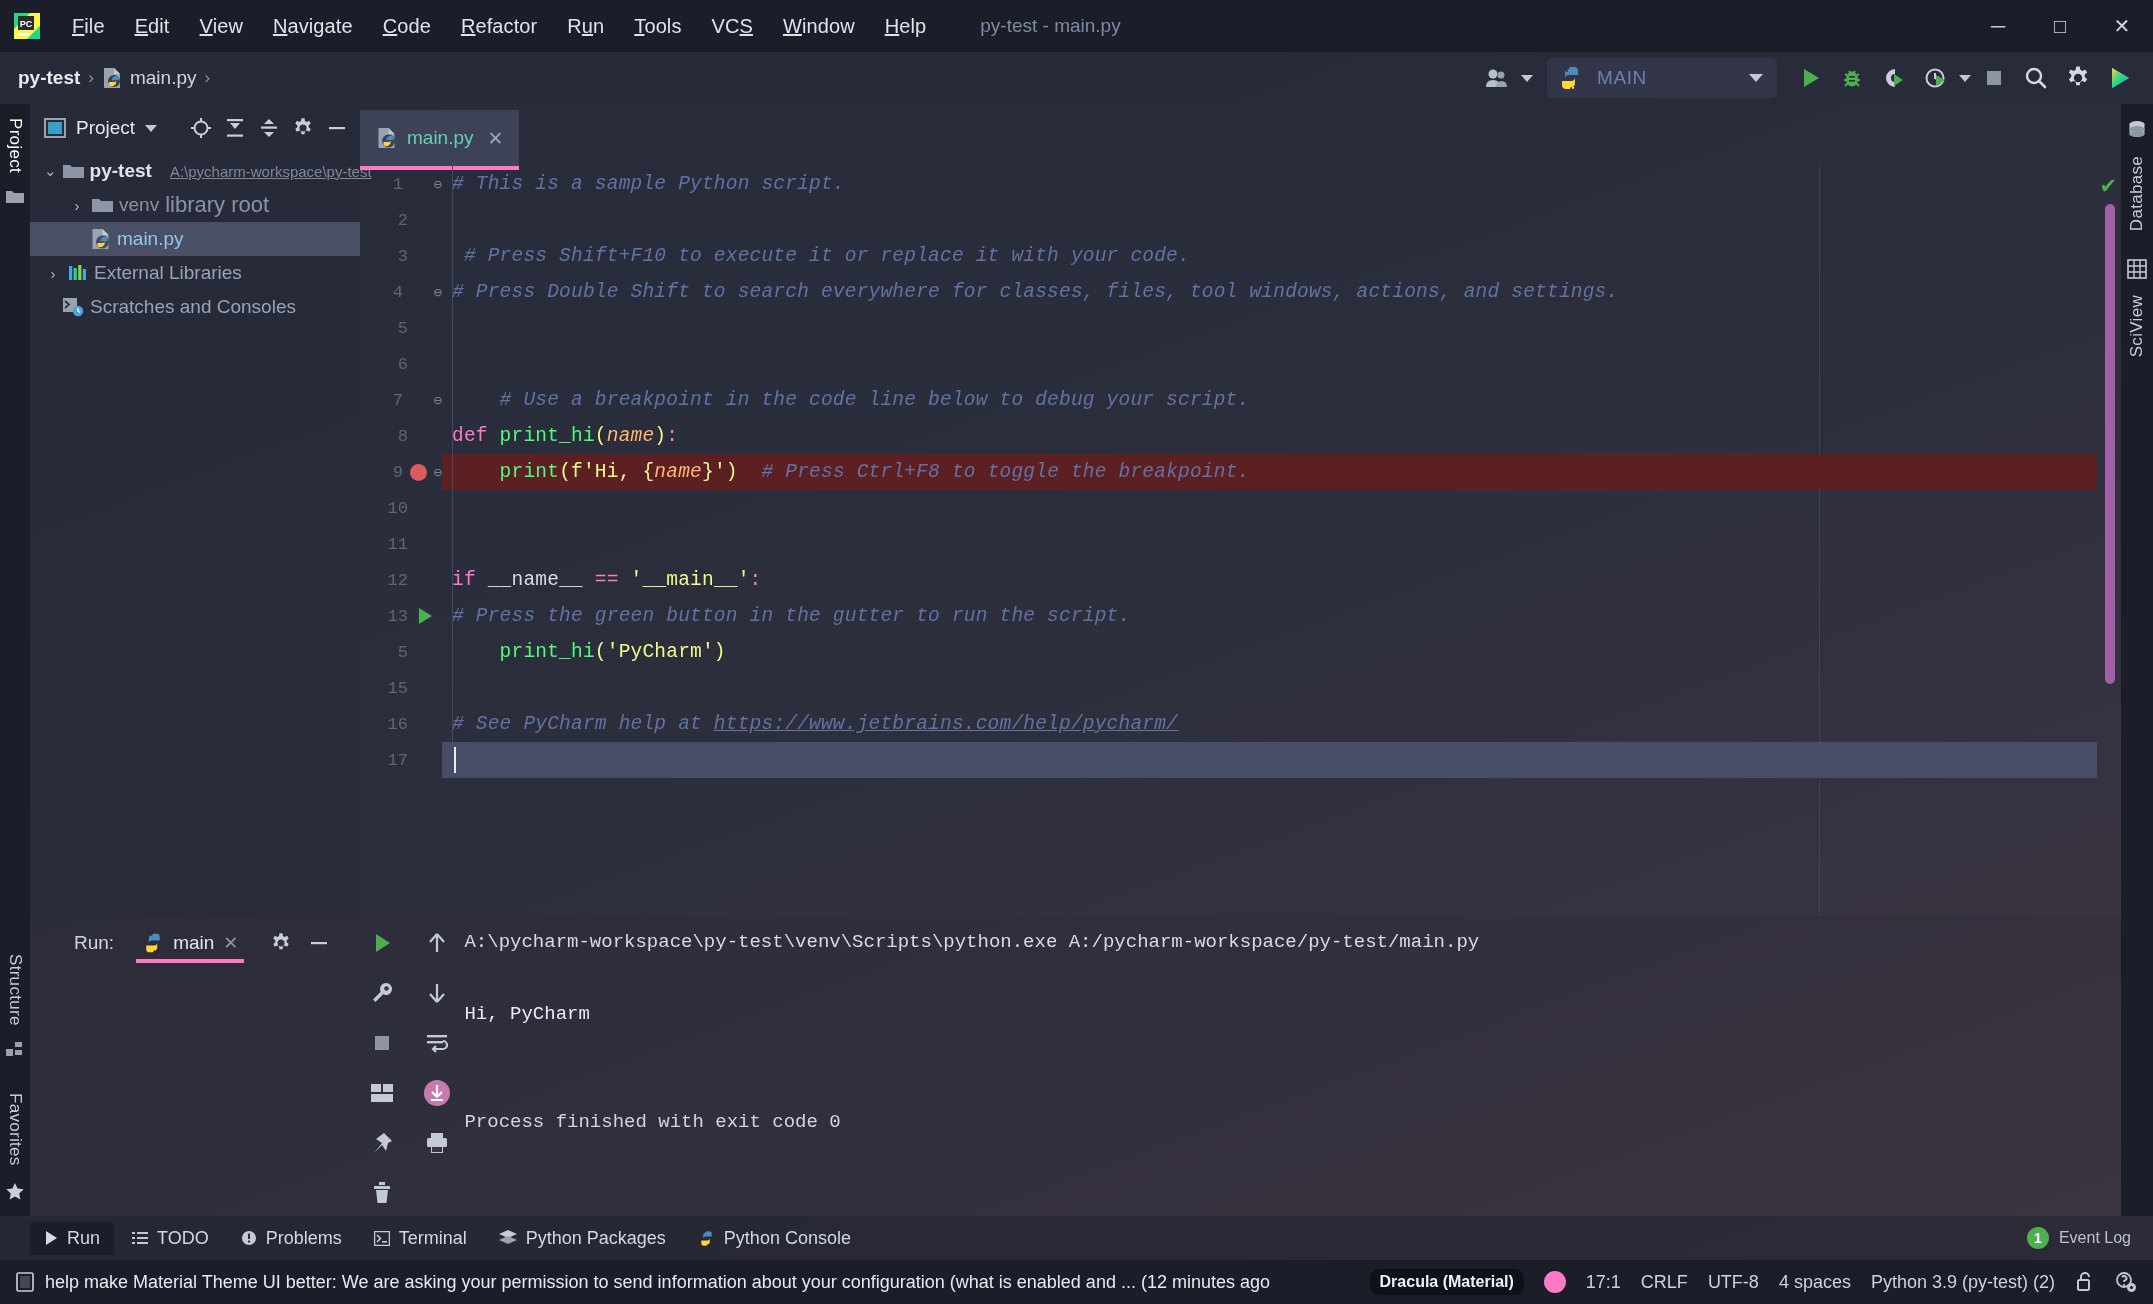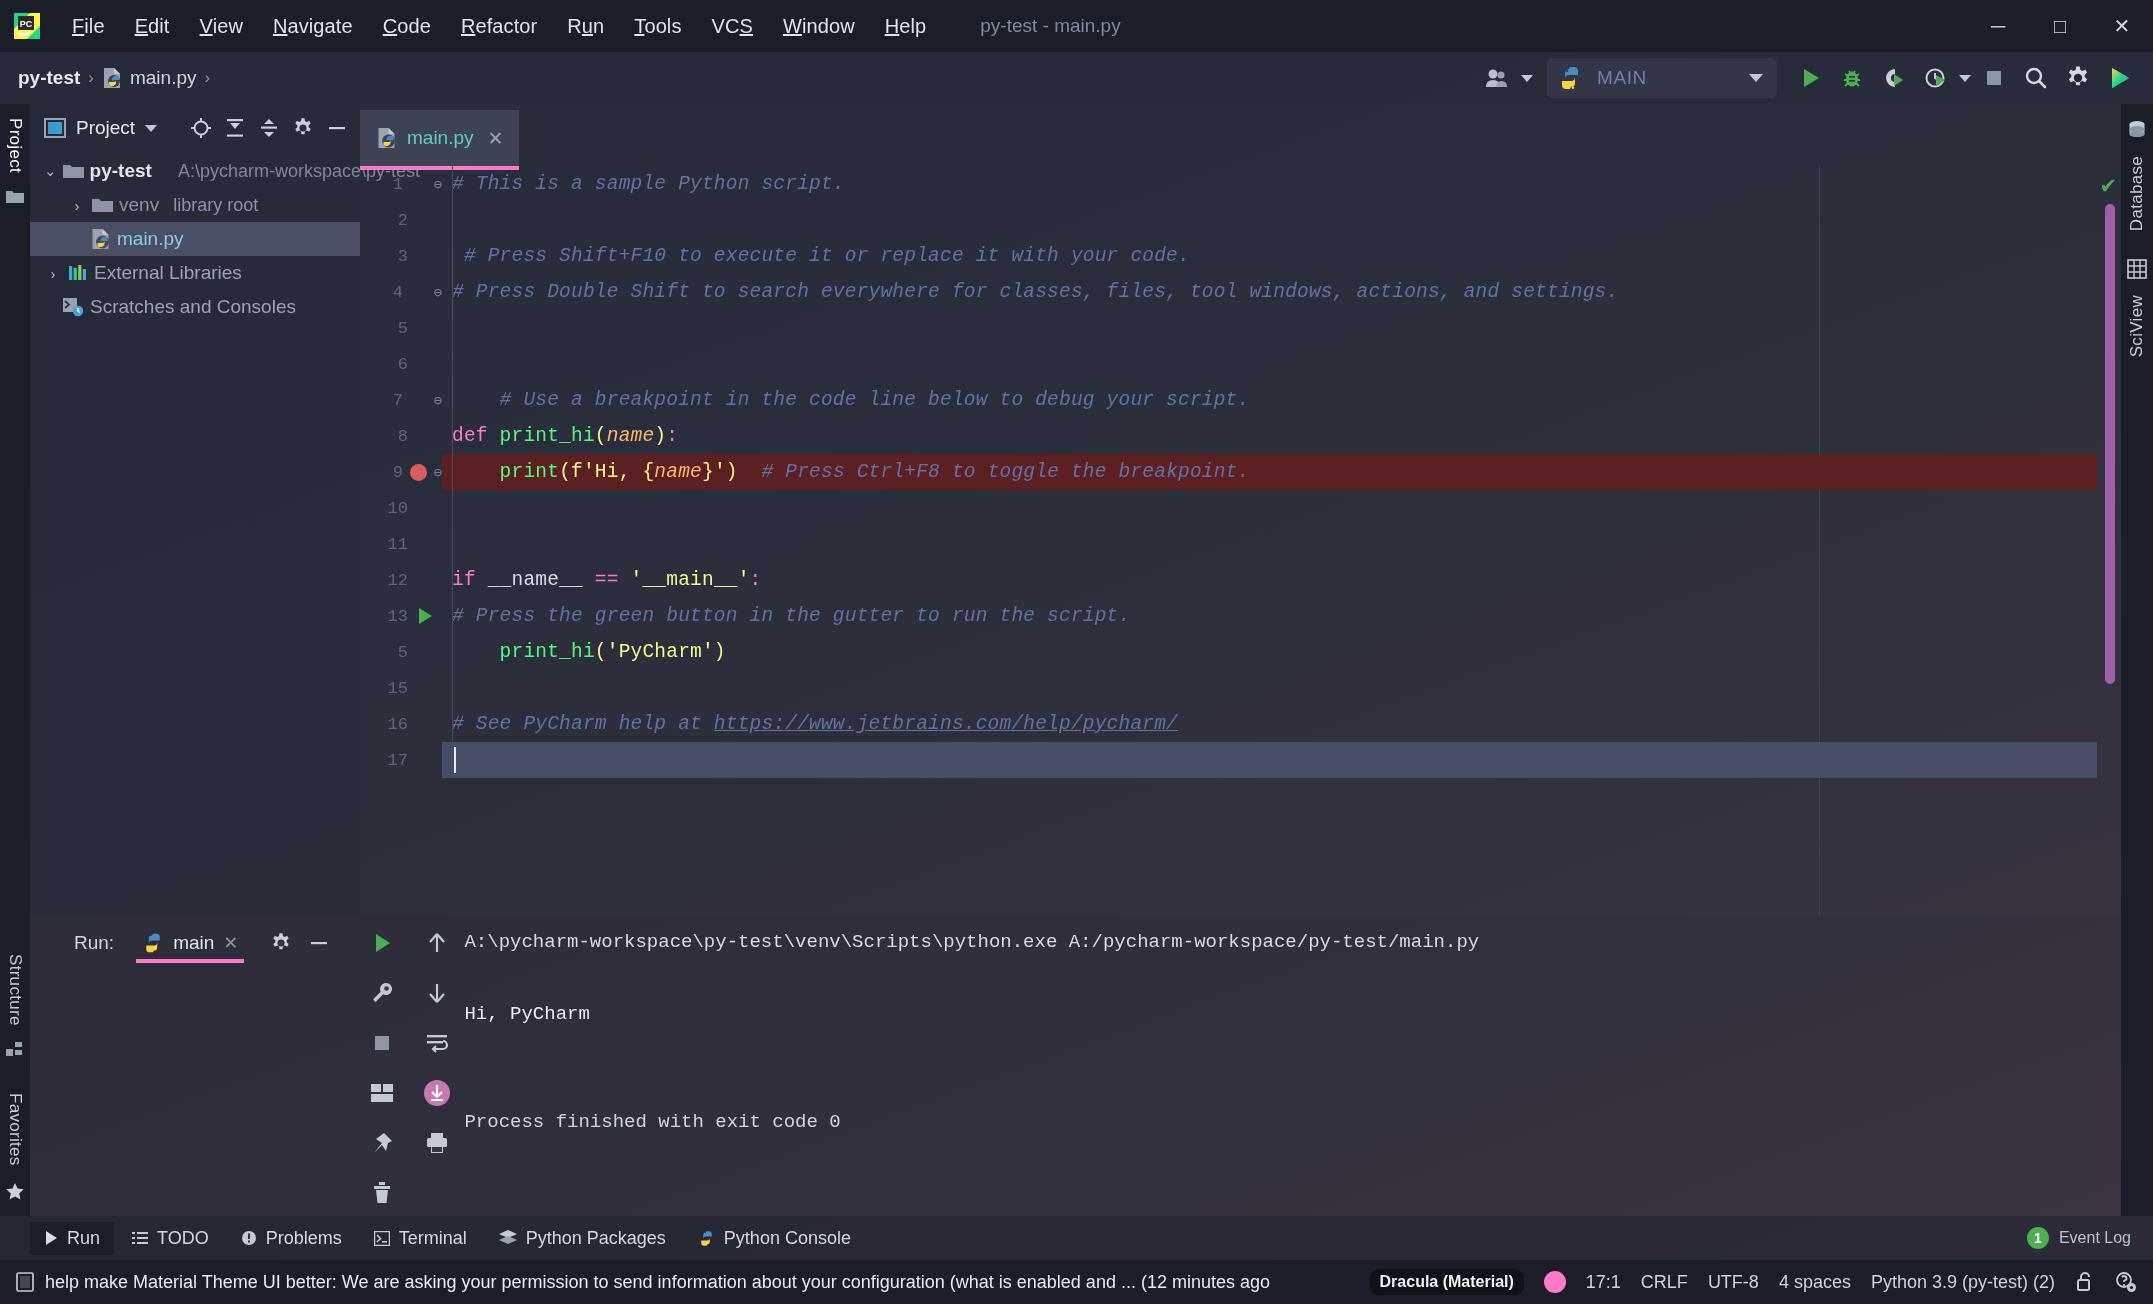--- a/index.html
+++ b/index.html
@@ -59,22 +59,22 @@
   .pp-header { height:48px; display:flex; align-items:center; padding:0 8px 0 14px; gap:10px; }
   .pp-title { font-size:19px; color:#e4e8ef; }
   .pp-actions { margin-left:auto; display:flex; align-items:center; gap:4px; }
   .pp-act { width:30px;height:30px;display:flex;align-items:center;justify-content:center;border-radius:4px;}
   .tree { padding-top:2px; font-size:19px; }
   .tnode { display:flex; align-items:center; height:34px; padding-left:14px; gap:6px; white-space:nowrap; }
   .tnode.sel { background:#4a4f66; }
   .arrow { width:18px; display:flex; align-items:center; justify-content:center; color:#b4bbc8; font-size:15px; }
   .tlabel { color:#c3cad6; }
   .tlabel.bold { font-weight:bold; color:#dfe4ec; }
-  .tpath { color:#7f879a; margin-left:20px; font-size:18px;}
-  .tsub { color:#8b93a6; margin-left:8px; font-size:18px;}
+  .tpath { color:#7f879a; margin-left:12px; font-size:15px;text-decoration:underline;}
+  .tsub { color:#8b93a6; margin-left:0; font-size:22px;}
   .tlabel.py { color:#8ecae6; }
 
   
   .editor-col { flex:1; display:flex; flex-direction:column; min-width:0; }
   .tabstrip { height:62px; flex:0 0 62px; display:flex; align-items:flex-end; }
   .etab { height:56px; display:flex; align-items:center; gap:10px; padding:0 16px;
           background:#3d4257; position:relative; }
   .etab .tname { font-size:19px; color:#62d0b3; }
   .etab .tclose { color:#9aa2b3; font-size:19px; margin-left:4px; }
   .etab::after { content:""; position:absolute; left:0; right:0; bottom:-4px; height:4px; background:#ff79c6; }

